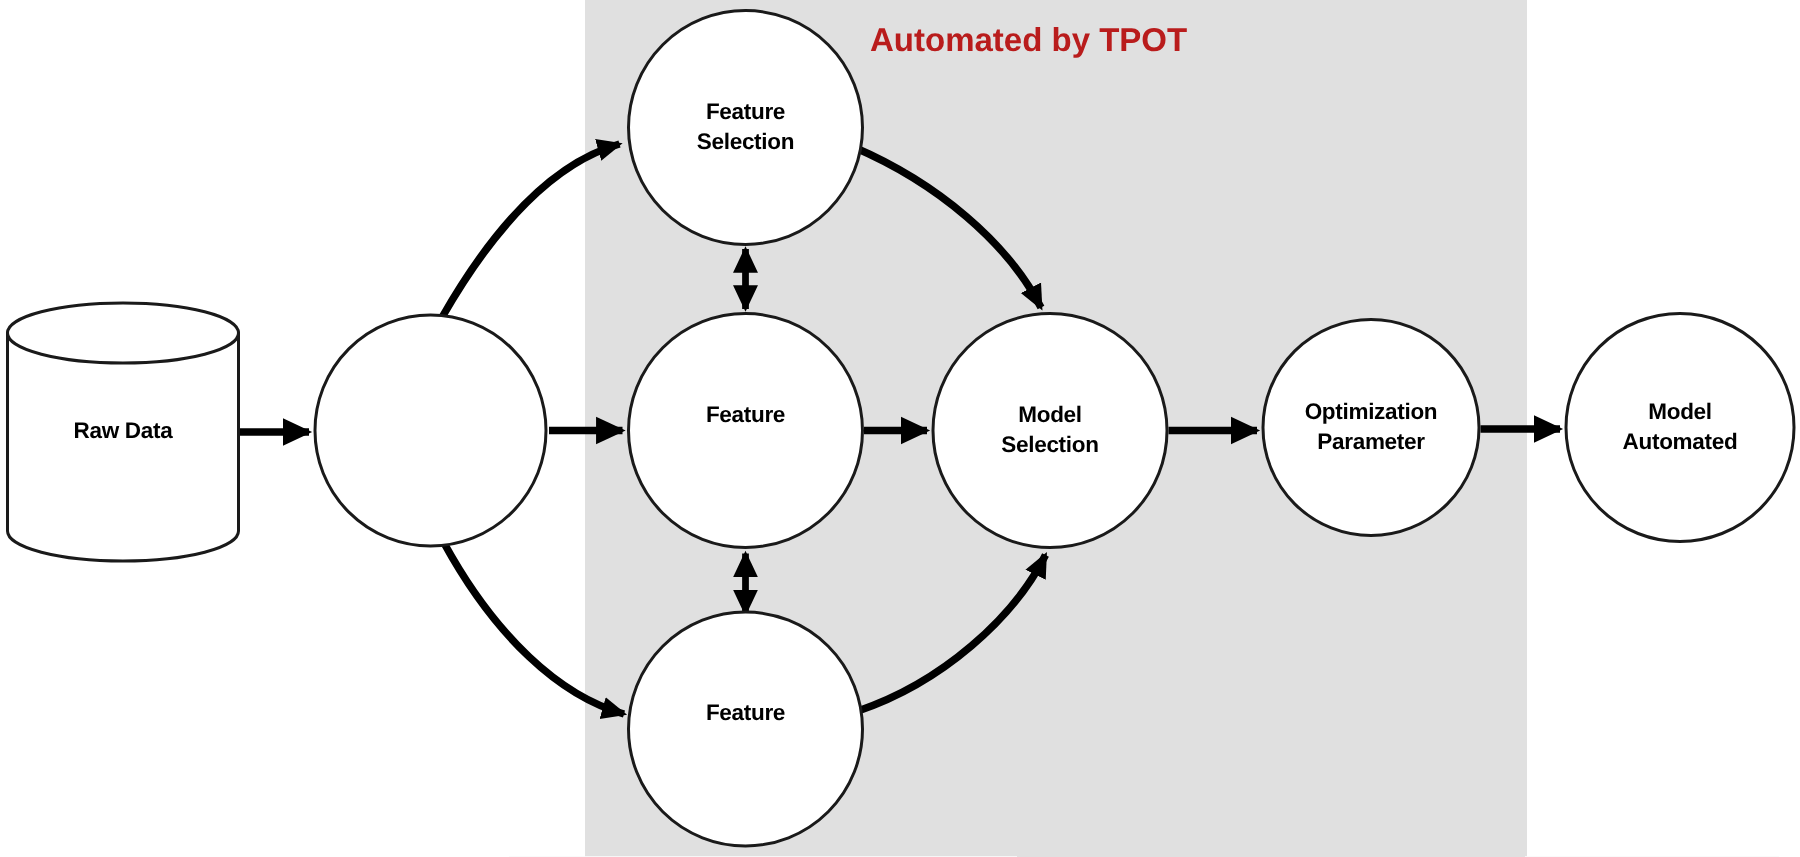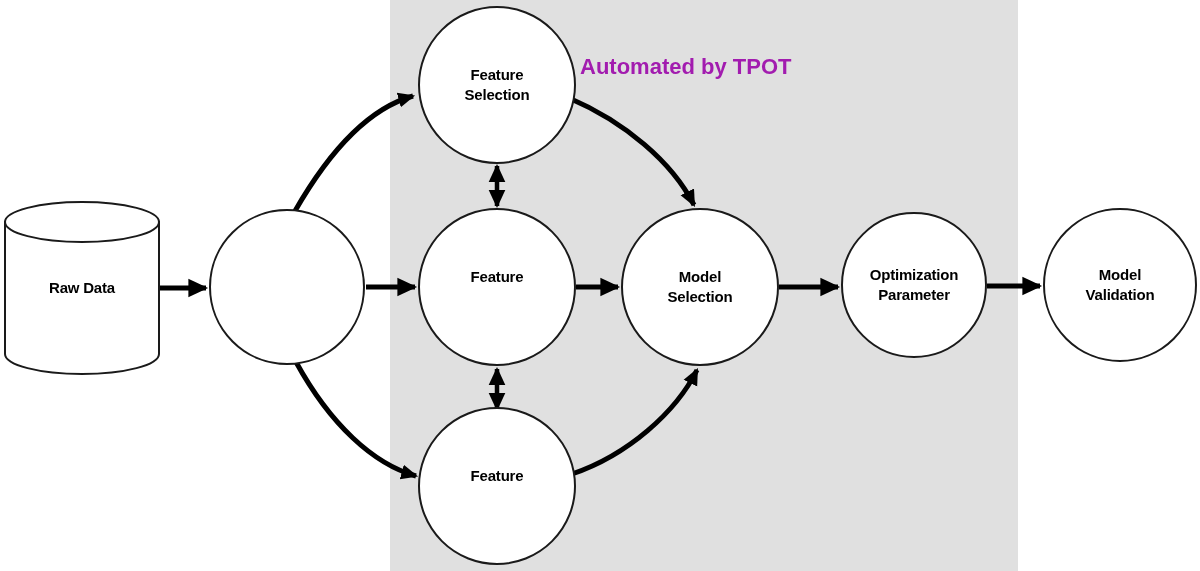--- a/index.html
+++ b/index.html
@@ -65,23 +65,22 @@
     user-select: none;
   }
   .node-label span {
     display: block;
   }
   #panel-title {
     position: absolute;
     font-family: "Liberation Sans", sans-serif;
     font-weight: bold;
     font-size: 22px;
-    color: #a21caf;
+    color: #b91c1c;
     white-space: nowrap;
-    margin-top: 40px;
   }
 </style>
 </head>
 <body>
 
 <div id="diagram-root">
 
   <svg id="diagram-svg" viewBox="0 0 1200 571" xmlns="http://www.w3.org/2000/svg">
     <defs>
       <marker id="arrow" viewBox="0 0 10 10" refX="8.4" refY="5" markerWidth="4.2" markerHeight="4.2" orient="auto-start-reverse" markerUnits="strokeWidth">
@@ -164,16 +163,16 @@
     <span>Selection</span>
   </div>
 
   <div class="node-label" style="left:834px; top:265px; width:160px;">
     <span>Optimization</span>
     <span>Parameter</span>
   </div>
 
   <div class="node-label" style="left:1040px; top:265px; width:160px;">
     <span>Model</span>
-    <span>Validation</span>
+    <span>Automated</span>
   </div>
 
 </div>
 
 </body></html>

